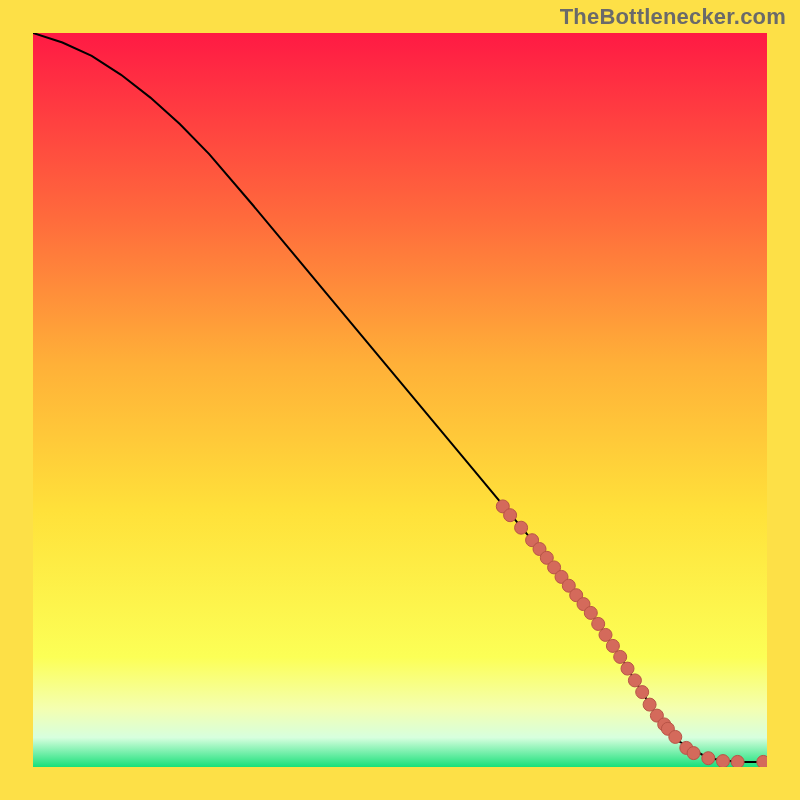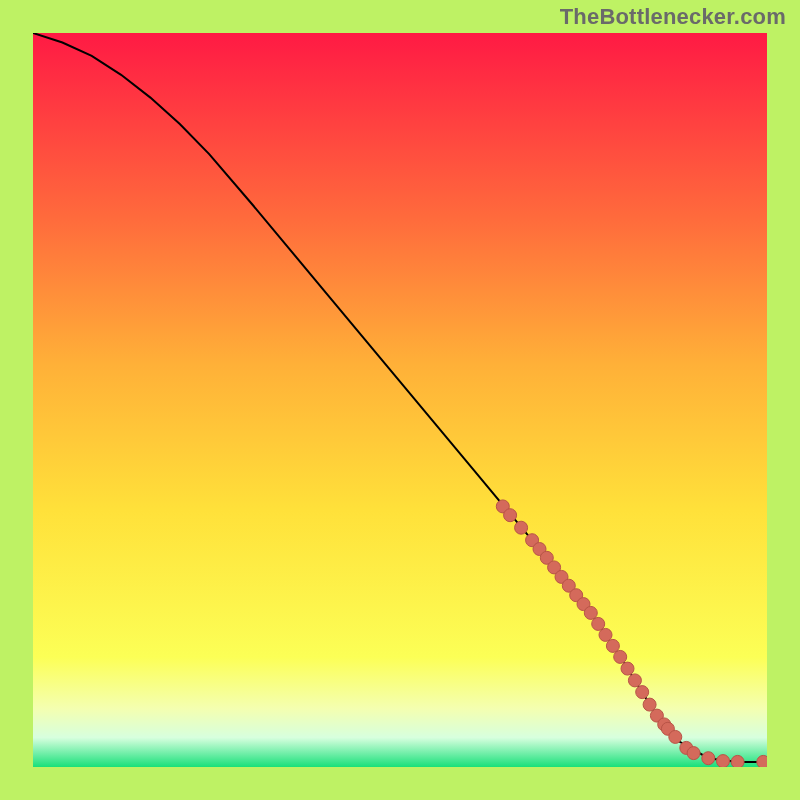--- a/index.html
+++ b/index.html
@@ -7,21 +7,21 @@
     padding: 0;
     width: 800px;
     height: 800px;
     background: #000;
     overflow: hidden;
   }
   .frame {
     position: relative;
     width: 800px;
     height: 800px;
-    background: #bef264;
+    background: #fde047;
   }
   .watermark {
     position: absolute;
     top: 4px;
     right: 14px;
     font-family: Arial, Helvetica, sans-serif;
     font-size: 22px;
     font-weight: 600;
     color: #6a6a6a;
     letter-spacing: 0.2px;

